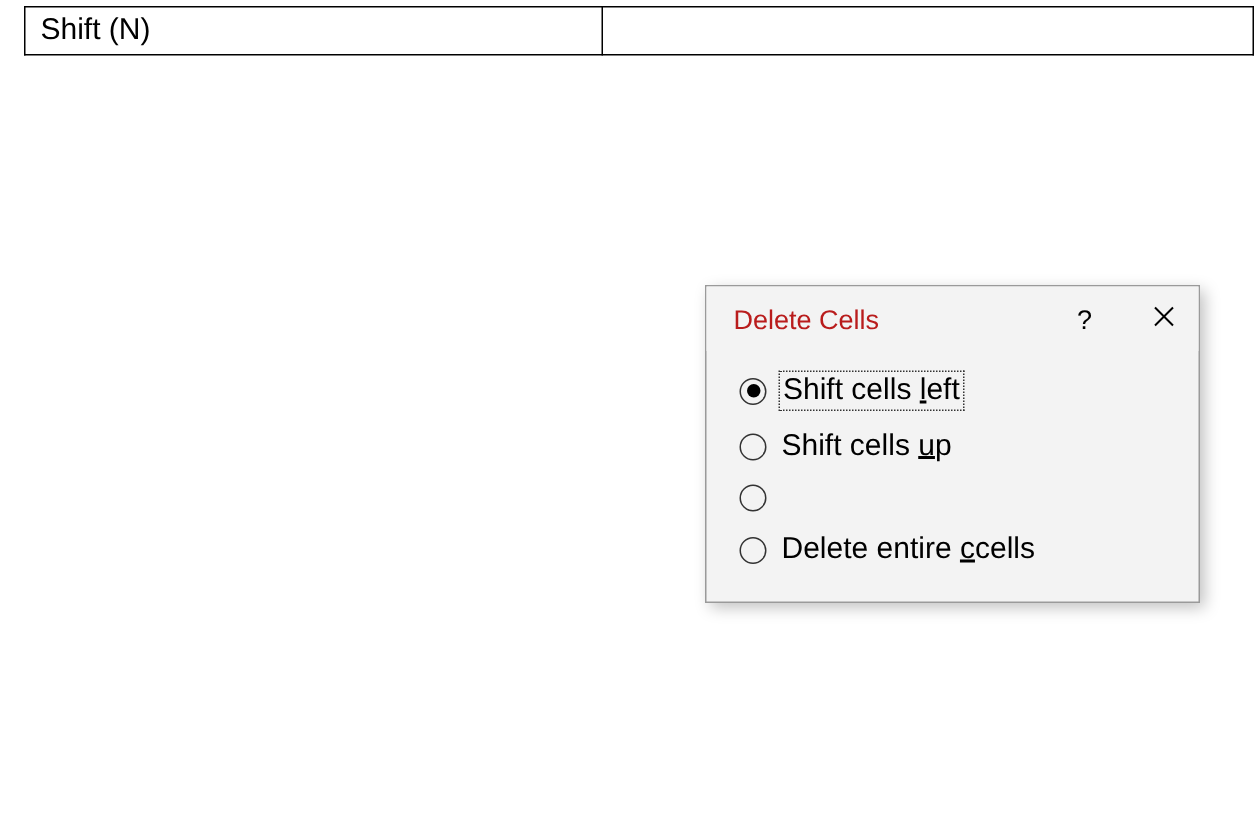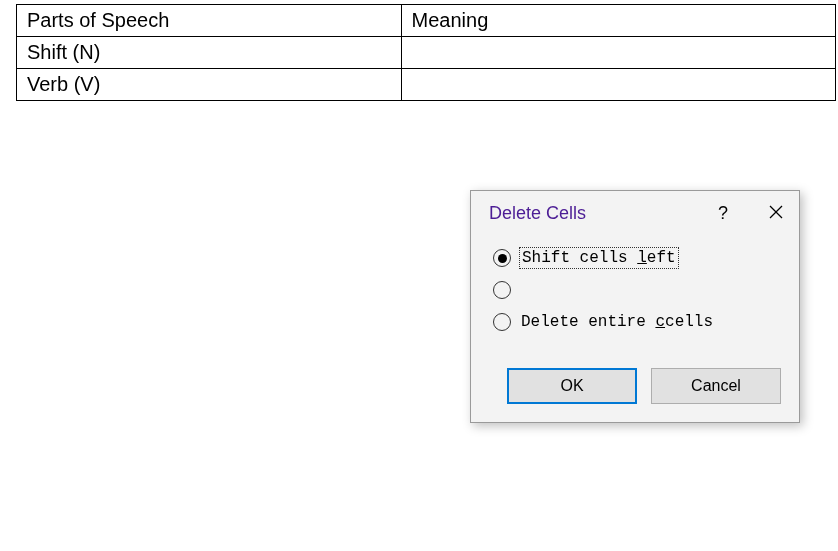--- a/index.html
+++ b/index.html
@@ -46,21 +46,21 @@
       padding: 0;
     }
     .dialog-titlebar {
       display: flex;
       align-items: center;
       padding: 12px 16px 10px 18px;
       background: #f3f3f3;
     }
     .dialog-title {
       font-size: 18px;
-      color: #4c1d95;
+      color: #b91c1c;
       flex: 1;
     }
     .dialog-help {
       font-size: 18px;
       color: #000;
       width: 40px;
       text-align: center;
       cursor: pointer;
     }
     .dialog-close {
@@ -94,23 +94,22 @@
       margin-right: 10px;
       flex-shrink: 0;
     }
     .radio-inner {
       width: 9px;
       height: 9px;
       background: #000;
       border-radius: 50%;
     }
     .radio-label {
-      font-size: 16px;
+      font-size: 20px;
       color: #000;
-      font-family: Liberation Mono, monospace;
     }
     .radio-label.focused {
       outline: 1px dotted #333;
       outline-offset: 1px;
       padding: 0 1px;
     }
     .accesskey {
       text-decoration: underline;
     }
     .dialog-buttons {
@@ -131,30 +130,22 @@
     }
     .btn.primary {
       border: 2px solid #0078d4;
     }
   </style>
 </head>
 <body>
 
 <table class="doc-table">
   <tbody>
-      <tr>
-    <td class="col1">Parts of Speech</td>
-    <td class="col2">Meaning</td>
-  </tr>
   <tr>
     <td class="col1">Shift (N)</td>
-    <td class="col2"></td>
-  </tr>
-  <tr>
-    <td class="col1">Verb (V)</td>
     <td class="col2"></td>
   </tr>
 </tbody>
   </table>
 
 <div class="dialog">
   <div class="dialog-titlebar">
     <span class="dialog-title">Delete Cells</span>
     <span class="dialog-help">?</span>
     <span class="dialog-close">
@@ -166,23 +157,23 @@
   </div>
   <div class="dialog-body">
     <div class="radio-row">
       <span class="radio-outer">
           <span class="radio-inner"></span>
         </span>
       <span class="radio-label focused"><span>Shift cells </span><span class="accesskey">l</span><span>eft</span></span>
     </div>
     <div class="radio-row">
       <span class="radio-outer"></span>
+      <span class="radio-label"><span>Shift cells </span><span class="accesskey">u</span><span>p</span></span>
+    </div>
+    <div class="radio-row">
+      <span class="radio-outer"></span>
     </div>
     <div class="radio-row">
       <span class="radio-outer"></span>
       <span class="radio-label"><span>Delete entire </span><span class="accesskey">c</span><span>cells</span></span>
     </div>
   </div>
-  <div class="dialog-buttons">
-    <button class="btn primary">OK</button>
-    <button class="btn">Cancel</button>
-  </div>
 </div>
 
 </body></html>

